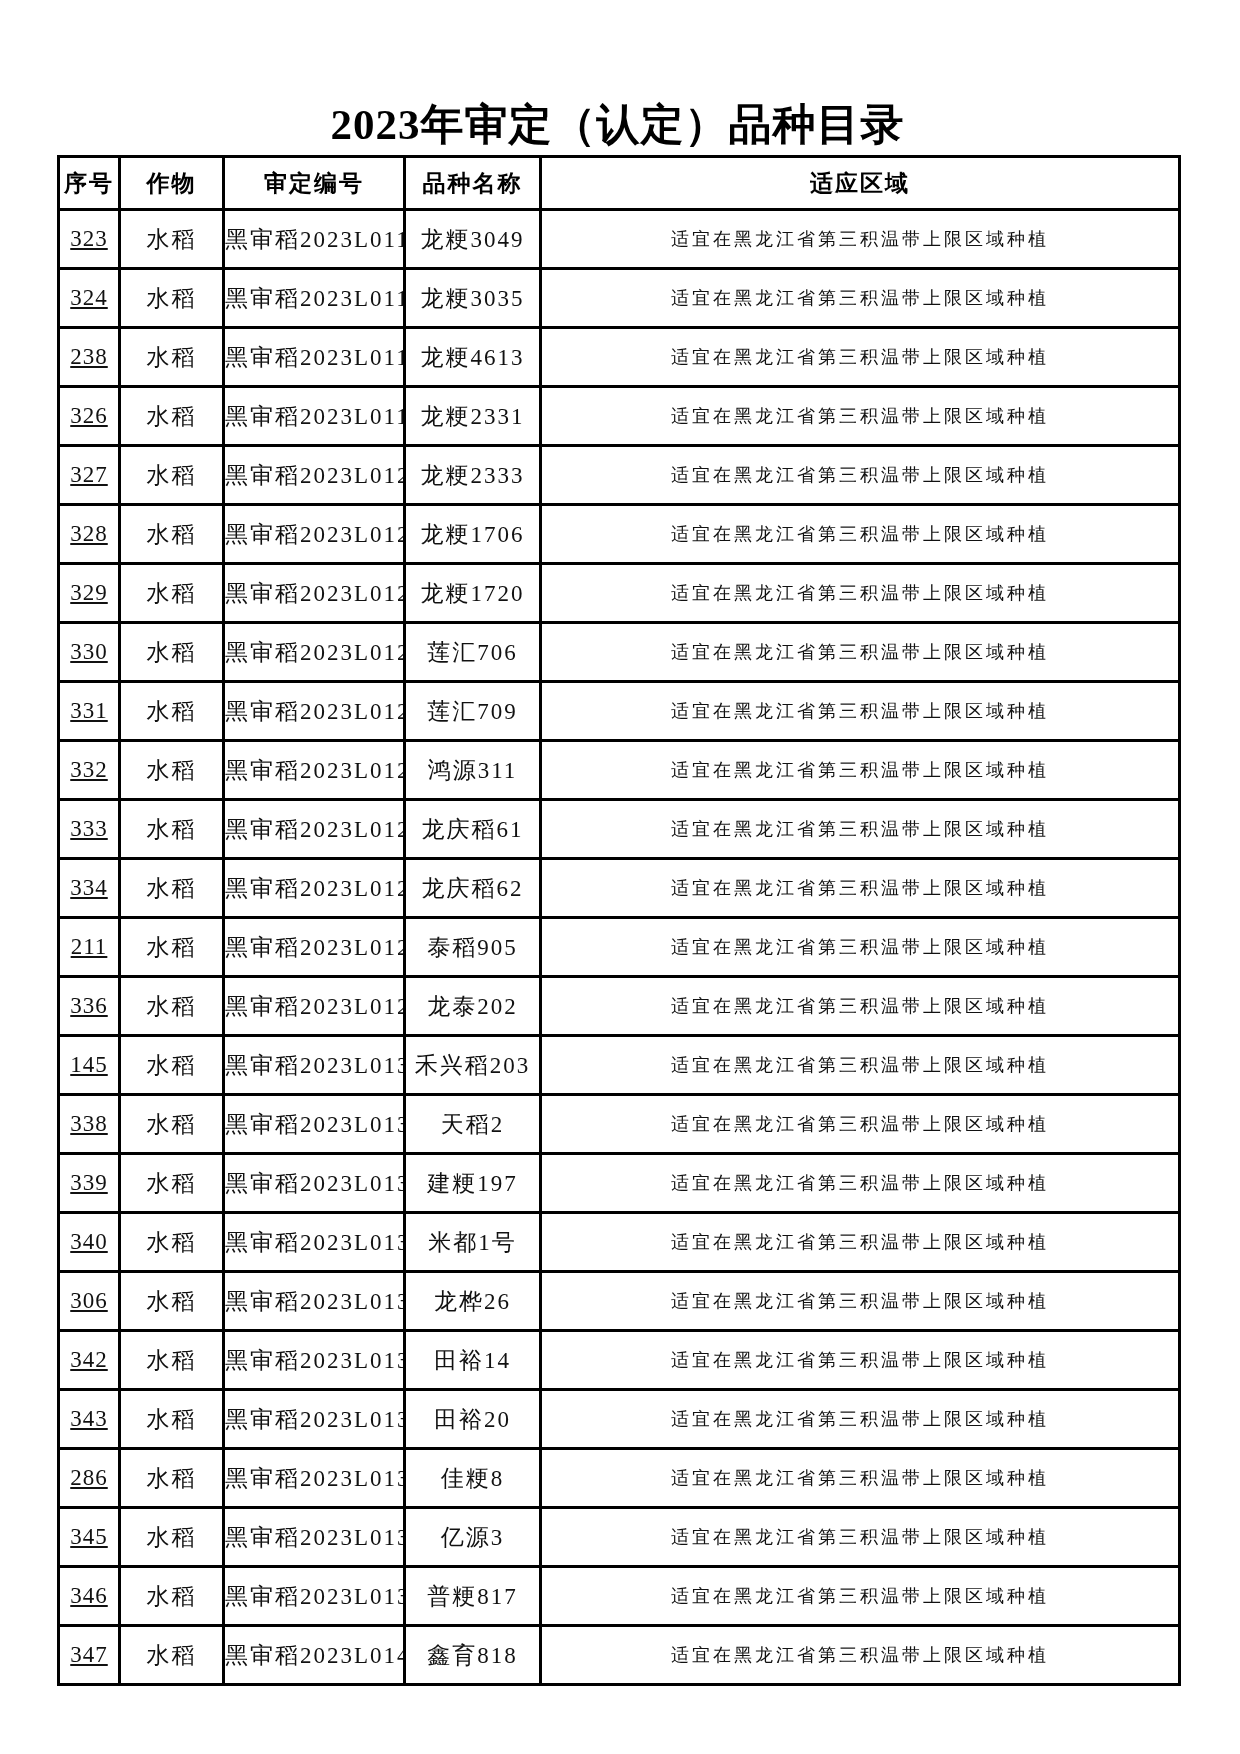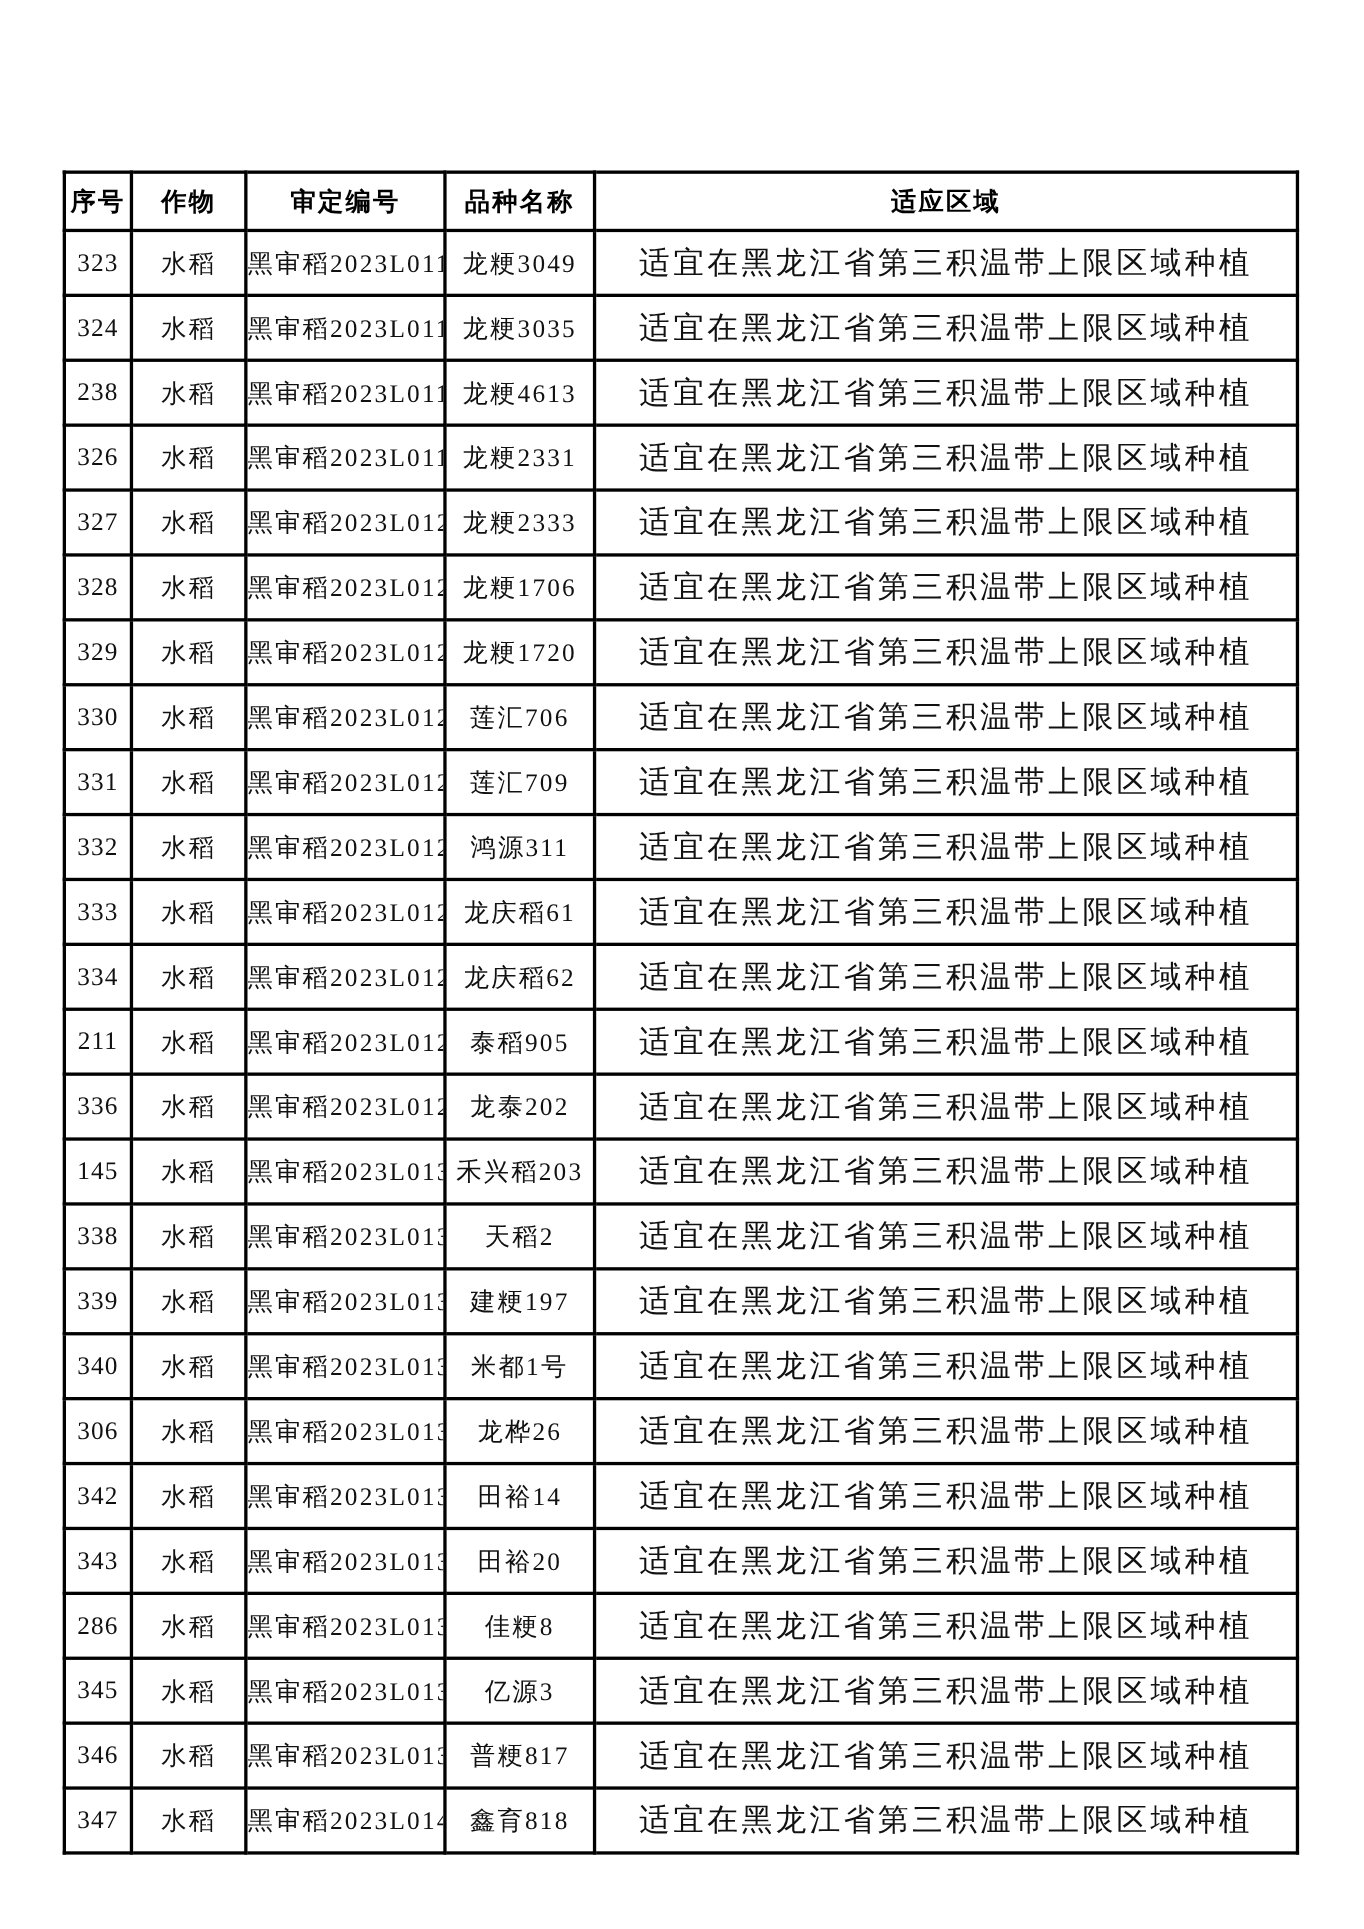--- a/index.html
+++ b/index.html
@@ -64,31 +64,33 @@
   }
   table.catalog td {
     font-family: "Liberation Serif", serif;
     font-weight: 400;
     font-size: 23px;
     letter-spacing: 2px;
     color: #111111;
   }
   table.catalog td.cell-serial {
     letter-spacing: 1px;
+    text-decoration: underline;
   }
   table.catalog td.cell-region {
-    font-size: 28px;
+    font-size: 18px;
     letter-spacing: 3px;
   }
 </style>
 </head>
 <body>
 
 <div class="page">
 
+  <h1 class="doc-title">2023年审定（认定）品种目录</h1>
 
   <table class="catalog">
     <colgroup>
       <col style="width:61px">
       <col style="width:104px">
       <col style="width:181px">
       <col style="width:136px">
       <col style="width:639px">
     </colgroup>
     <thead>

